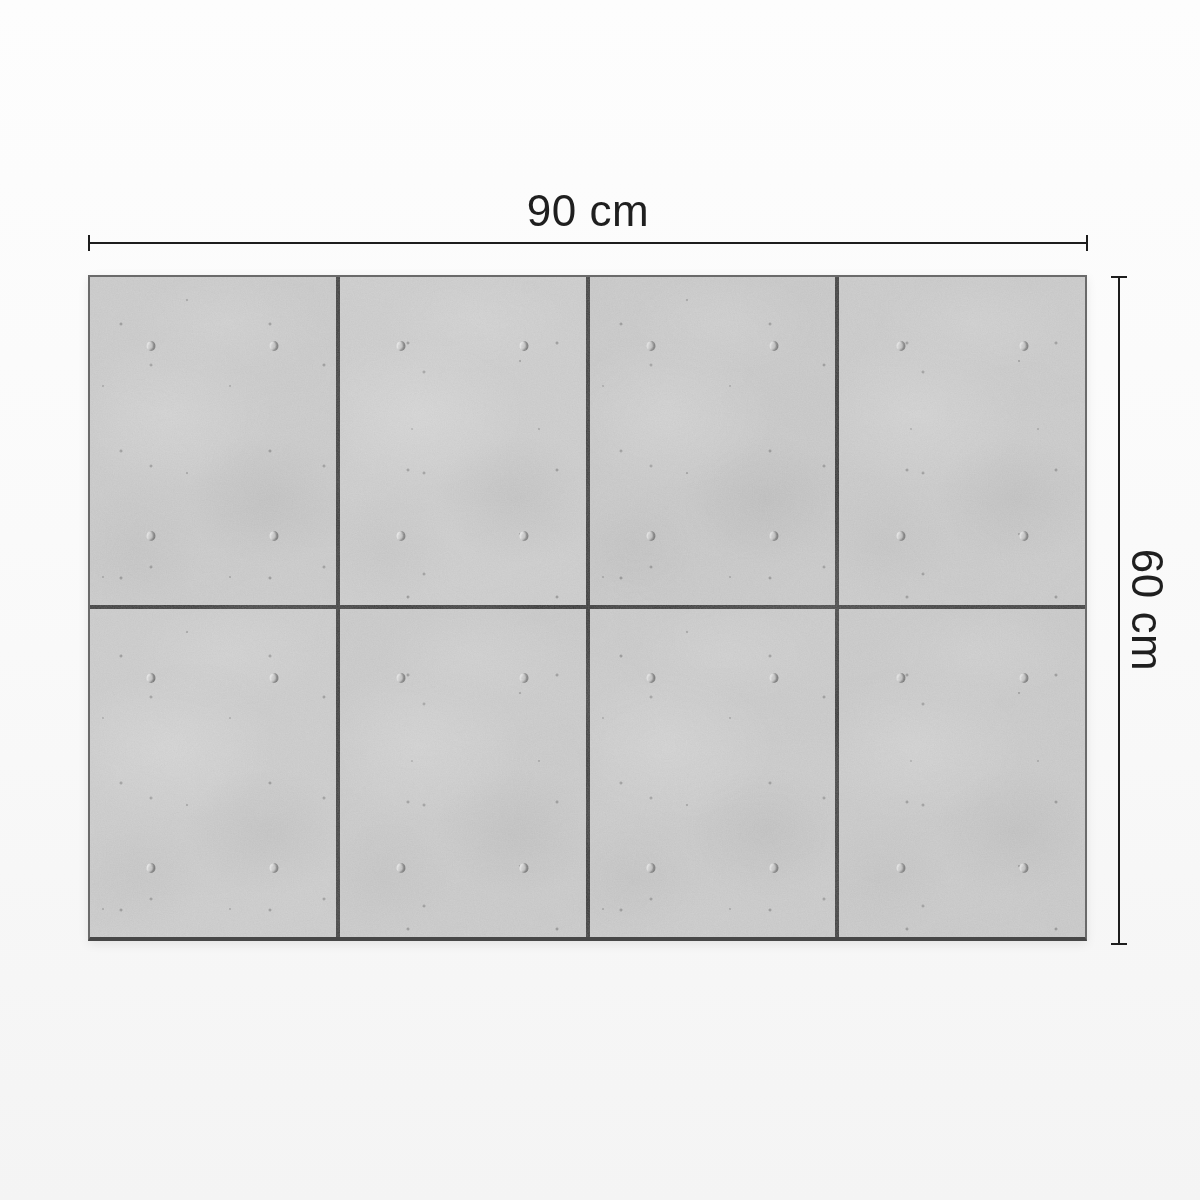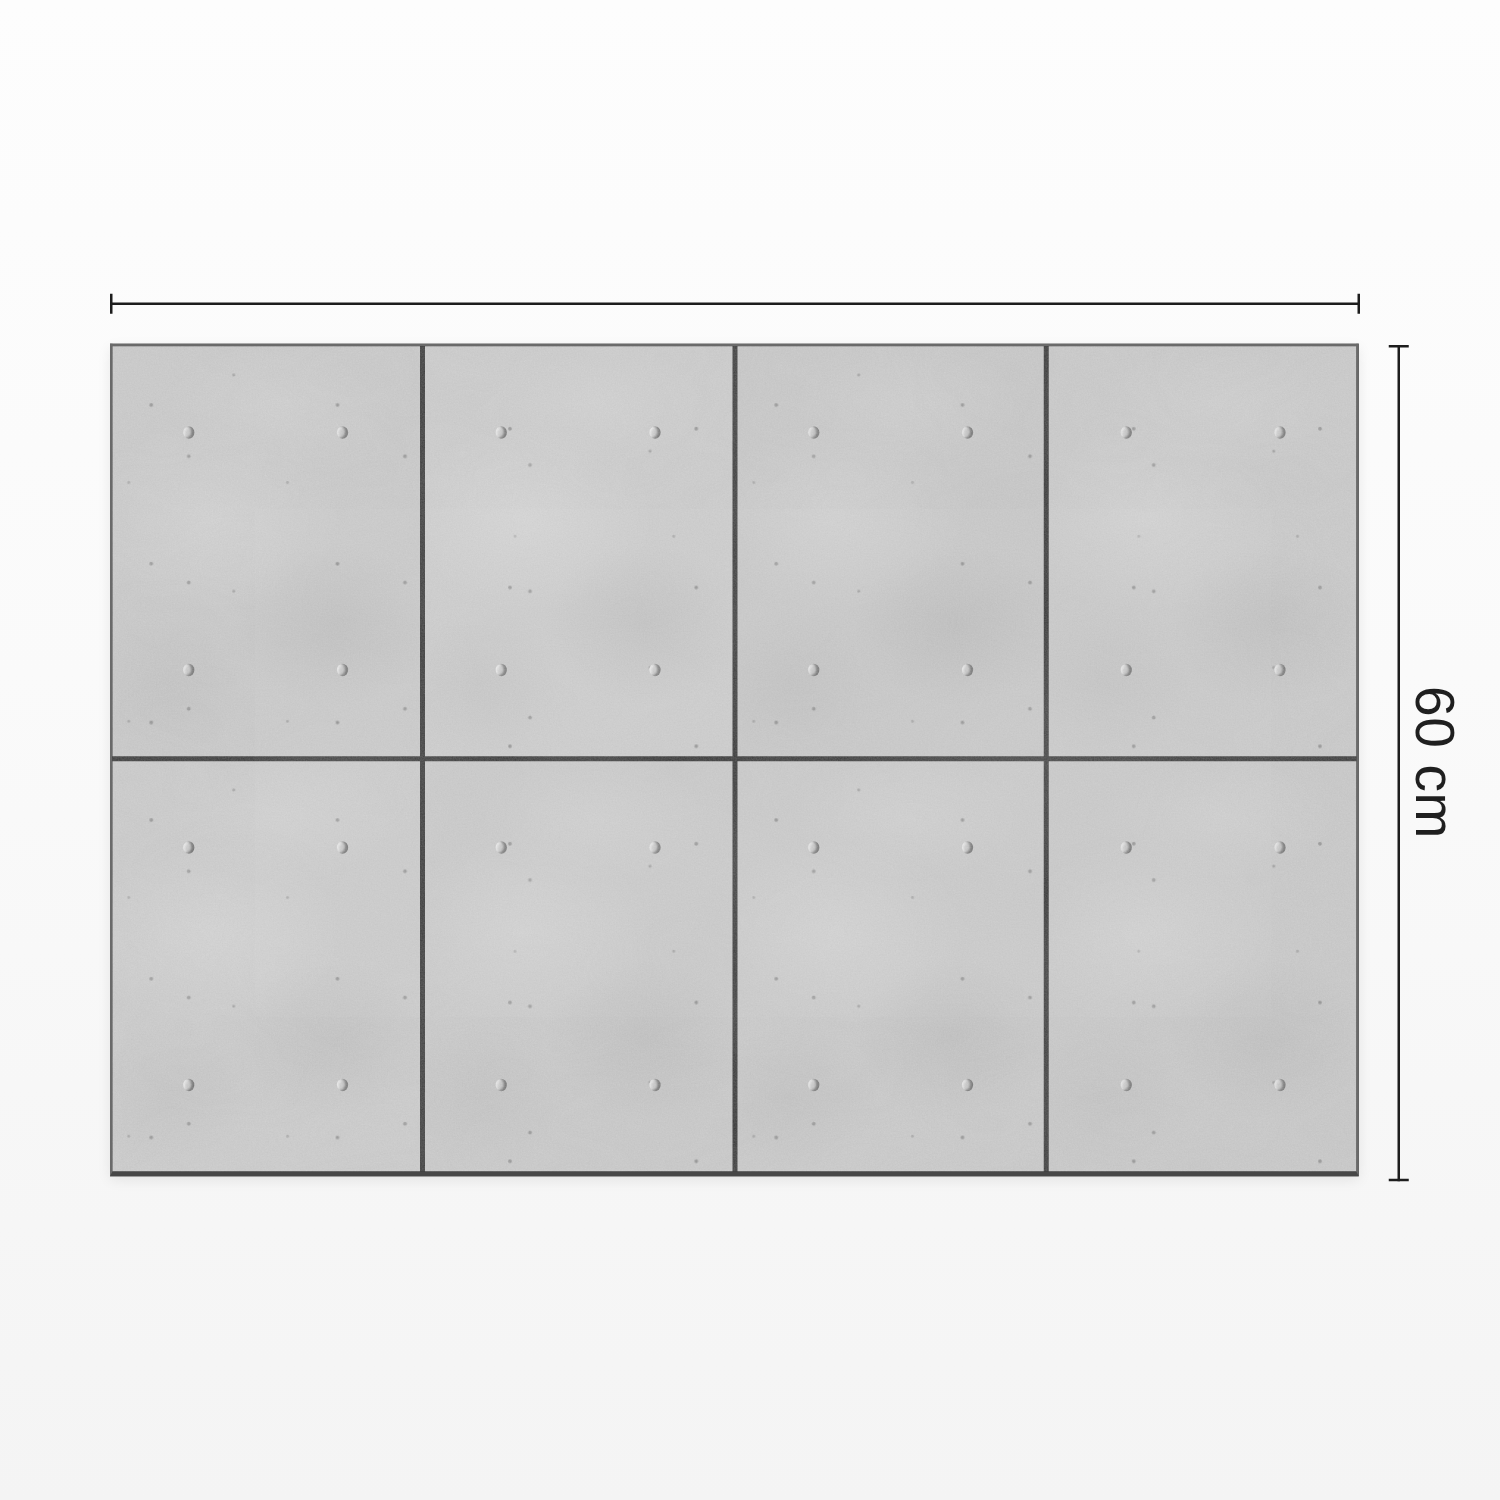--- a/index.html
+++ b/index.html
@@ -91,20 +91,21 @@
     transform:translate(-50%,-50%) rotate(90deg);
     font-size:44px;line-height:44px;white-space:nowrap;
     color:var(--text,#1f1f1f);letter-spacing:.5px;
   }
 </style>
 </head>
 <body>
 
 <div class="scene">
 
+  <div class="dim-width-label">90 cm</div>
   <div class="dim-width-line">
     <div class="tick-start"></div>
     <div class="tick-end"></div>
   </div>
 
   <div class="panel">
     <div class="tile-grid">
         <div class="tile">
           <span class="hole" style="left: 25%; top: 21%;"></span>
           <span class="hole" style="left: 75%; top: 21%;"></span>

